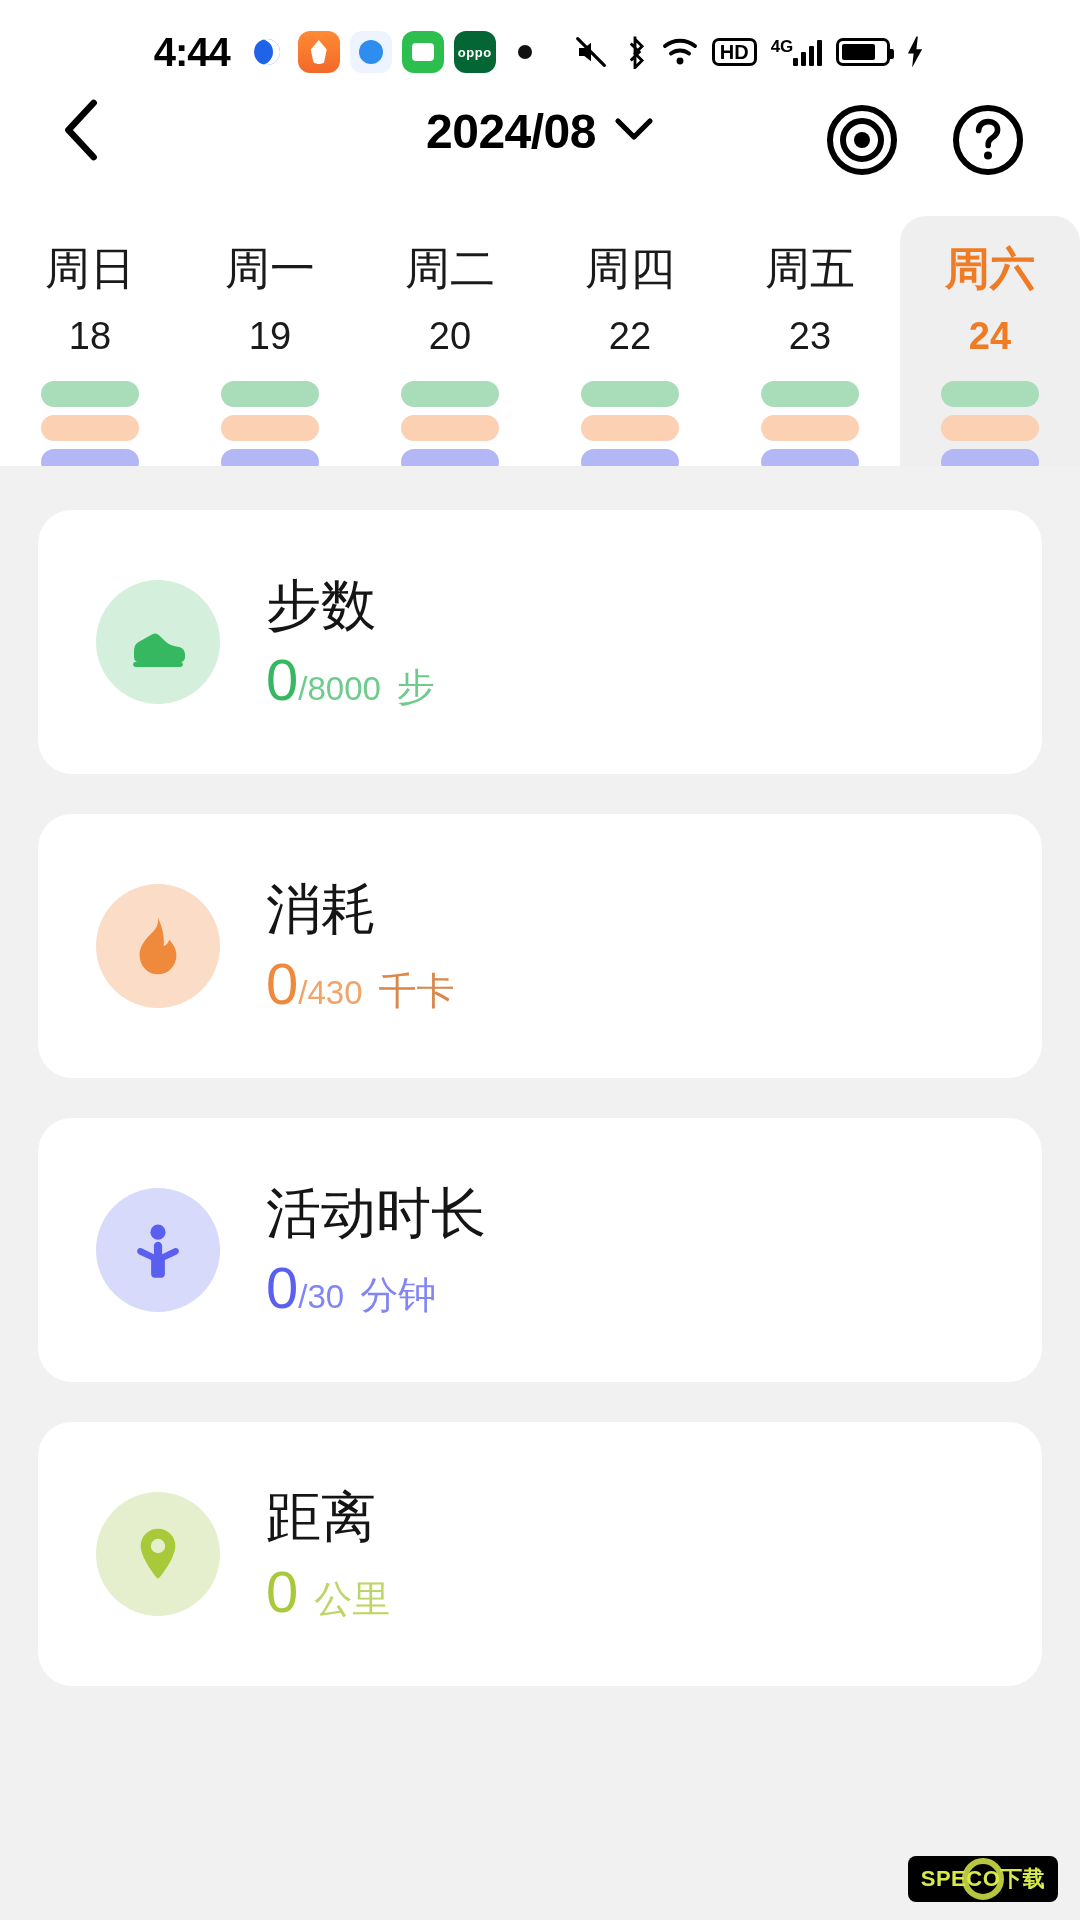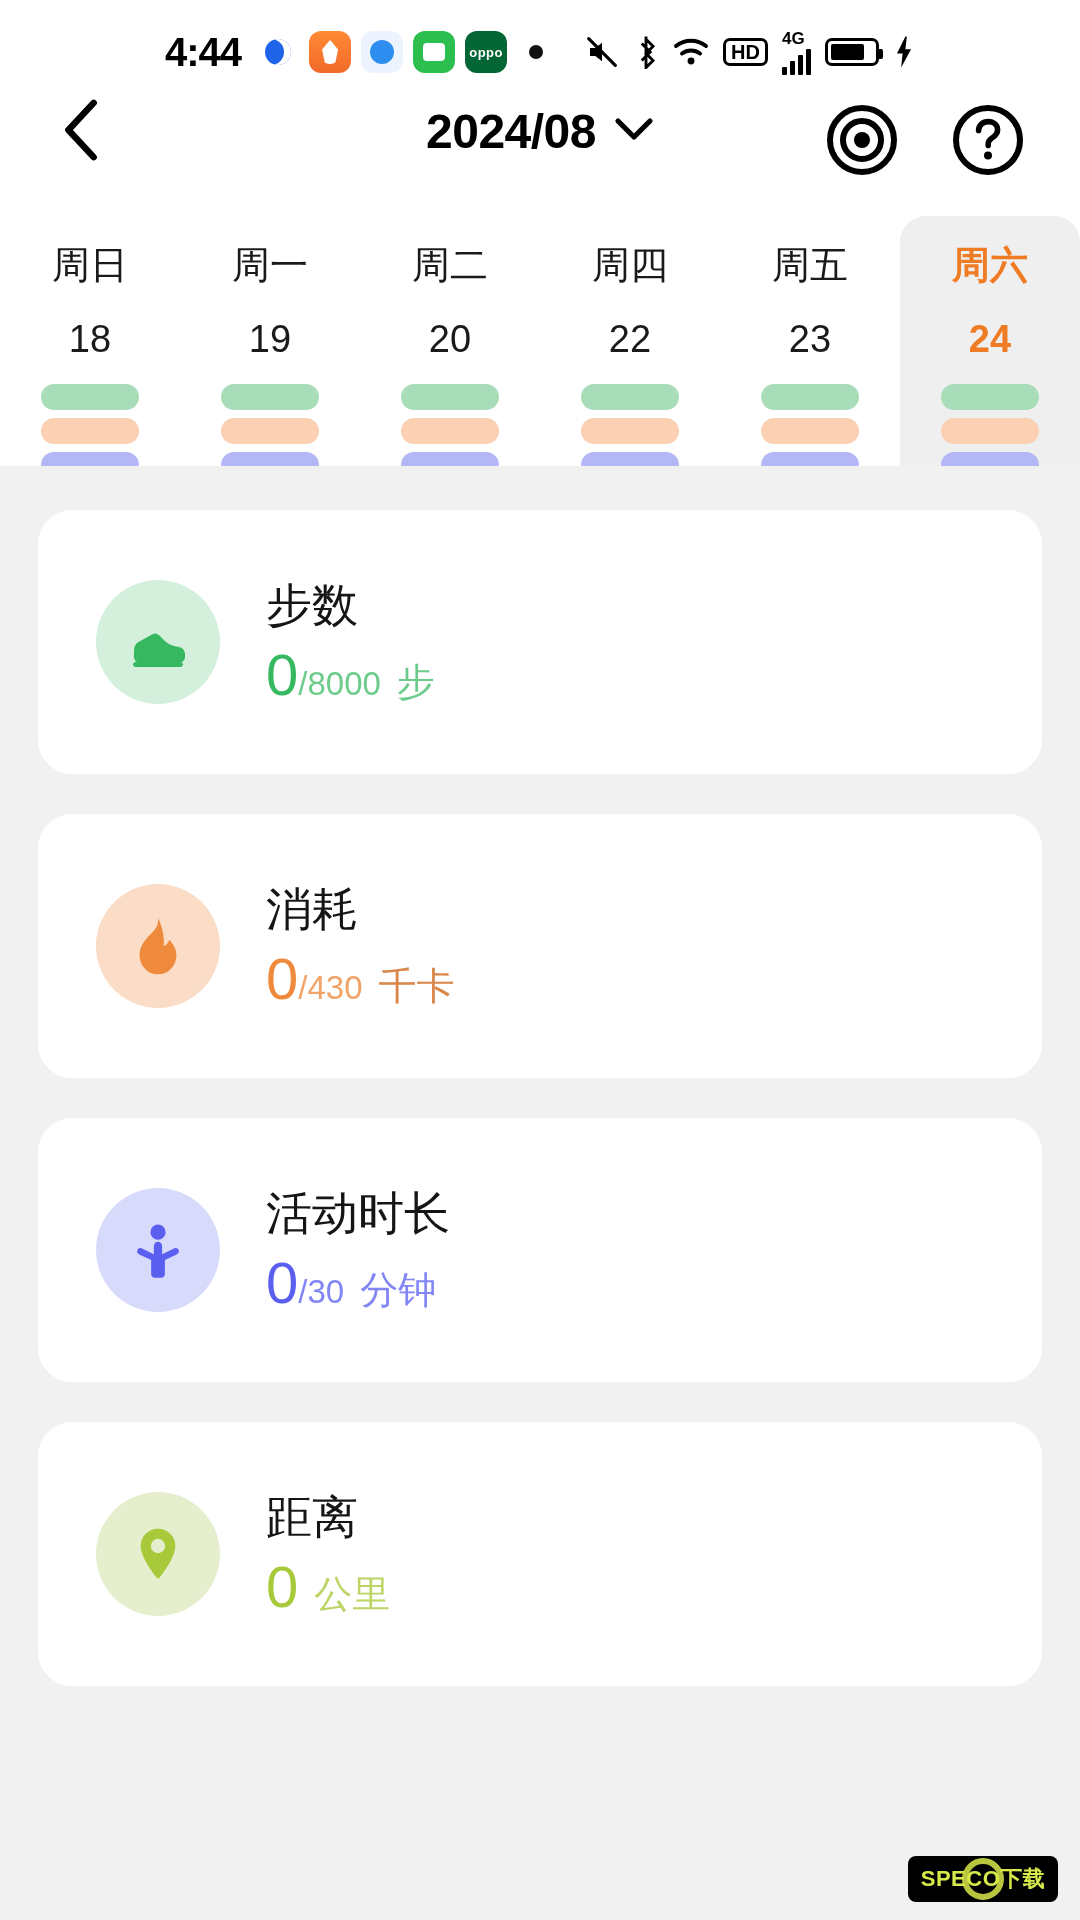--- a/index.html
+++ b/index.html
@@ -135,24 +135,24 @@
     align-items:center;
     padding-top:30px;
     cursor:pointer;
     position:relative;
   }
   .daycol.selected{
     background:#efefef;
     border-radius:26px 26px 0 0;
   }
   .dow{
-    font-size:38px;
+    font-size:45px;
     color:#1a1a1a;
     line-height:1;
-    margin-bottom:36px;
+    margin-bottom:26px;
     font-weight:400;
   }
   .dnum{
     font-size:38px;
     color:#1a1a1a;
     line-height:1;
     margin-bottom:26px;
     font-weight:400;
   }
   .daycol.selected .dow,
@@ -185,21 +185,21 @@
     gap:46px;
   }
   .m-icon{
     width:124px;height:124px;
     border-radius:50%;
     display:flex;align-items:center;justify-content:center;
     flex:0 0 auto;
   }
   .m-body{ display:flex; flex-direction:column; gap:16px; }
   .m-title{
-    font-size:46px;
+    font-size:55px;
     color:#151515;
     line-height:1.1;
     font-weight:400;
   }
   .m-value{
     display:flex;
     align-items:baseline;
     line-height:1;
   }
   .mv-cur{ font-size:58px; font-weight:400; }
@@ -264,21 +264,21 @@
         </svg>
     </span>
     <span class="sys-ic">
       <svg width="36" height="30" viewBox="0 0 24 20">
           <path d="M2 6a16 16 0 0120 0" stroke="#000" stroke-width="2.6" fill="none" stroke-linecap="round"></path>
           <path d="M6 11a10 10 0 0112 0" stroke="#000" stroke-width="2.6" fill="none" stroke-linecap="round"></path>
           <circle cx="12" cy="16" r="2.3" fill="#000"></circle>
         </svg>
     </span>
     <span class="hd-box">HD</span>
-    <span class="sys-ic" style="flex-direction:column;align-items:flex-start;">
+    <span class="sys-ic" style="flex-direction:row;align-items:flex-start;">
       <span class="fourg">4G</span>
       <span class="bars">
         <i style="height:8px"></i>
           <i style="height:14px"></i>
           <i style="height:20px"></i>
           <i style="height:26px"></i>
       </span>
     </span>
     <span class="battery">
         <i></i>

